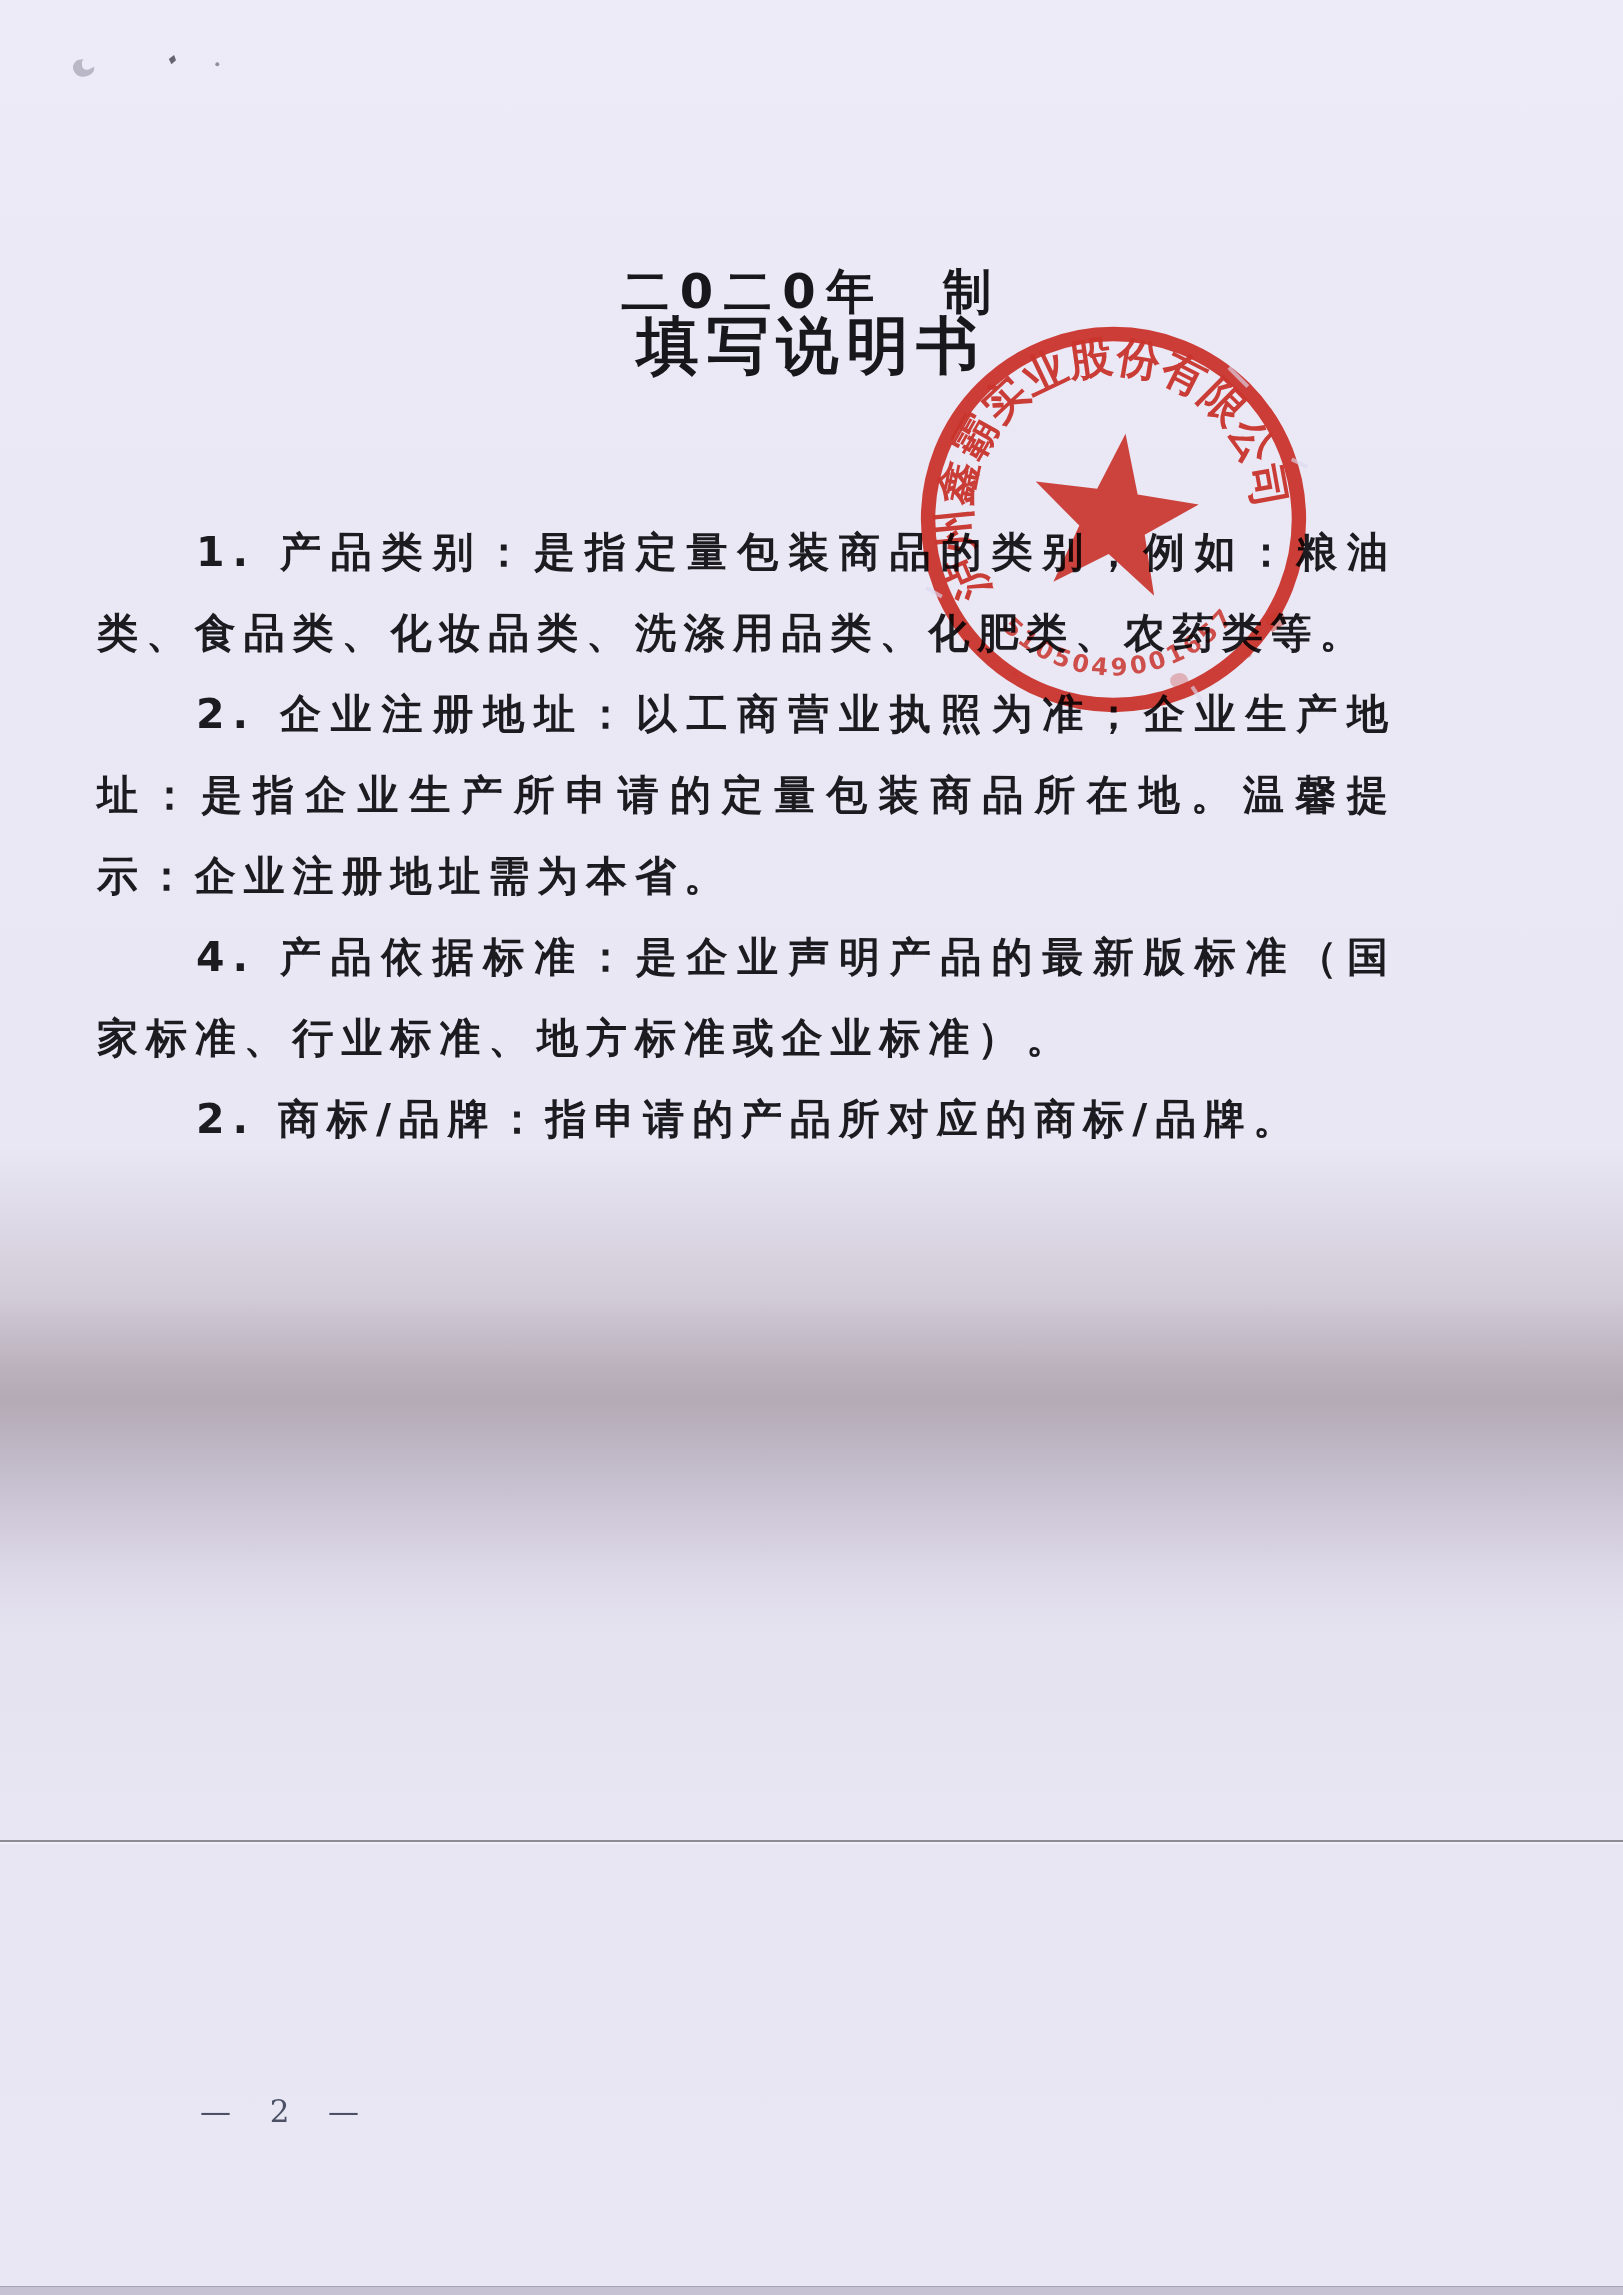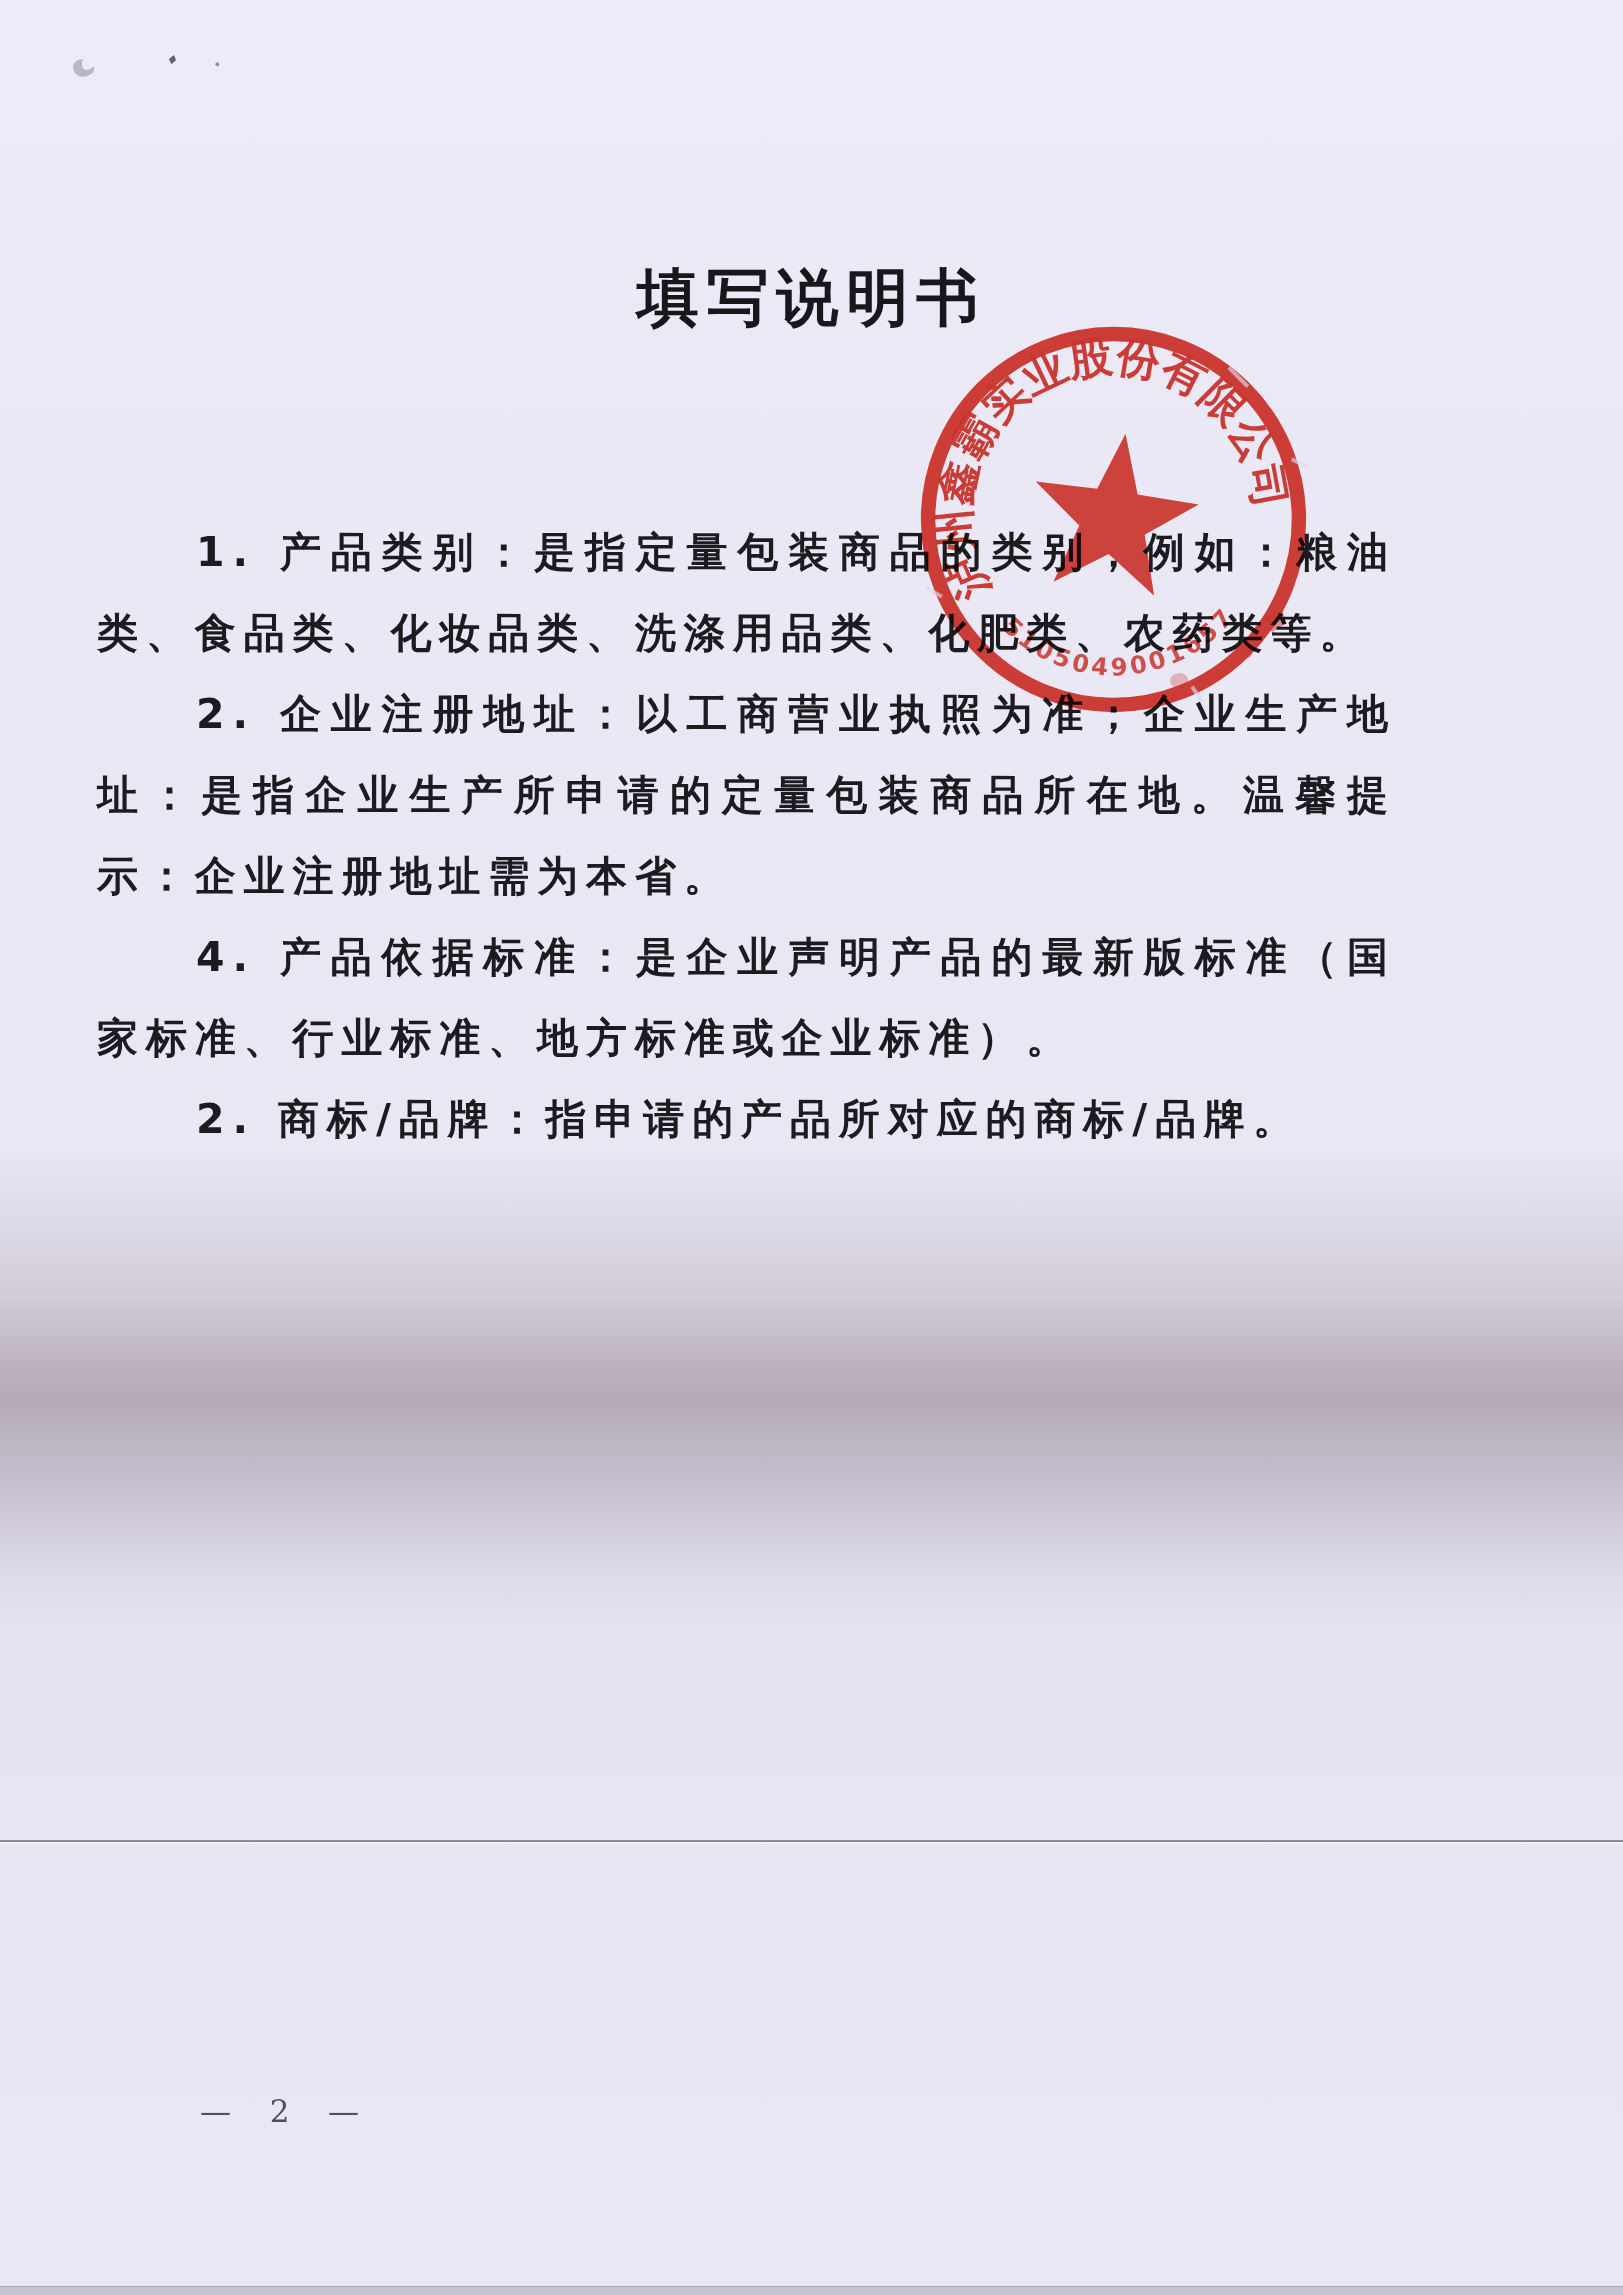--- a/index.html
+++ b/index.html
@@ -52,20 +52,21 @@
 
 <div class="page">
 
   <svg class="specks" viewBox="0 0 360 120">
     <path d="M58 52 q-10 8 -4 18 q6 10 20 6 q12 -4 10 -14 l-8 4 q-8 2 -10 -4 q-2 -8 2 -12 z" fill="#8f8c9e" opacity="0.55"></path>
     <path d="M198 50 l8 -6 l3 8 l-7 6 z" fill="#4f4c5a" opacity="0.85"></path>
     <circle cx="272" cy="58" r="3" fill="#6b6878" opacity="0.7"></circle>
   </svg>
 
   <div class="title-block">
+    <div class="title-year">二0二0年　制</div>
     <div class="title-main">填写说明书</div>
   </div>
 
   <div class="content">
     <p>1. 产品类别：是指定量包装商品的类别，例如：粮油类、食品类、化妆品类、洗涤用品类、化肥类、农药类等。</p>
     <p>2. 企业注册地址：以工商营业执照为准；企业生产地址：是指企业生产所申请的定量包装商品所在地。温馨提示：企业注册地址需为本省。</p>
     <p>4. 产品依据标准：是企业声明产品的最新版标准（国家标准、行业标准、地方标准或企业标准）。</p>
     <p>2. 商标/品牌：指申请的产品所对应的商标/品牌。</p>
   </div>
 

